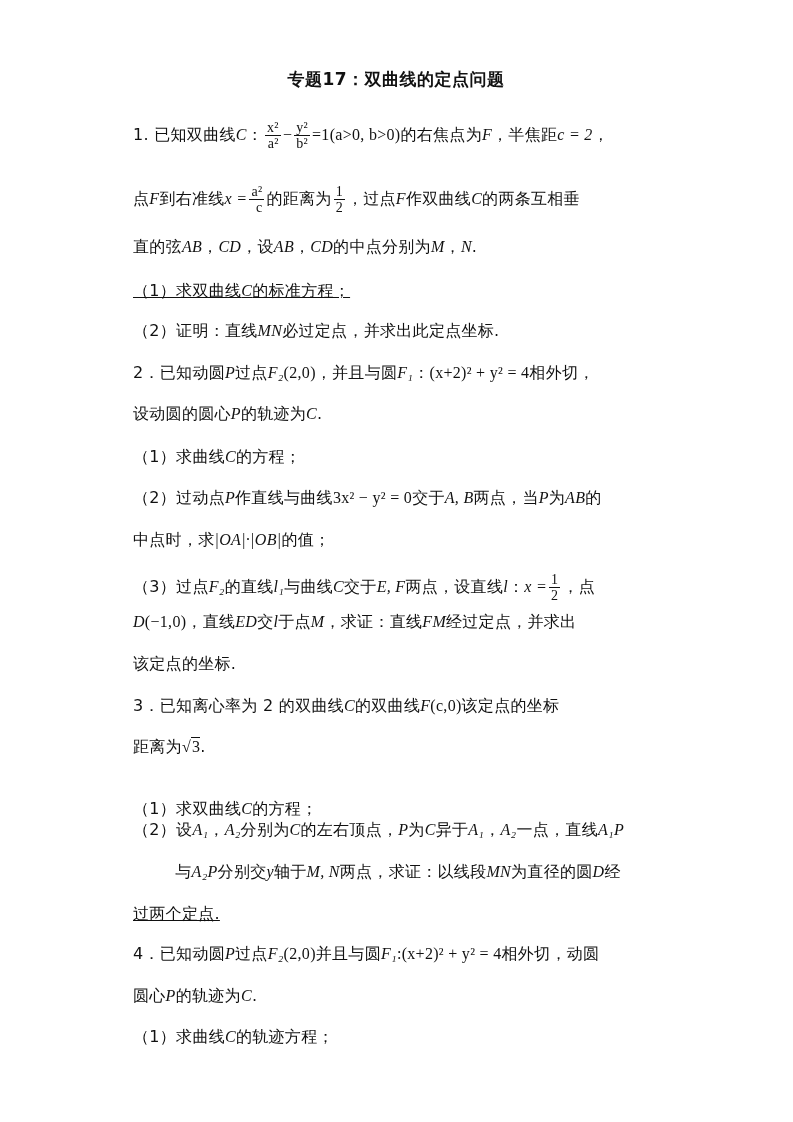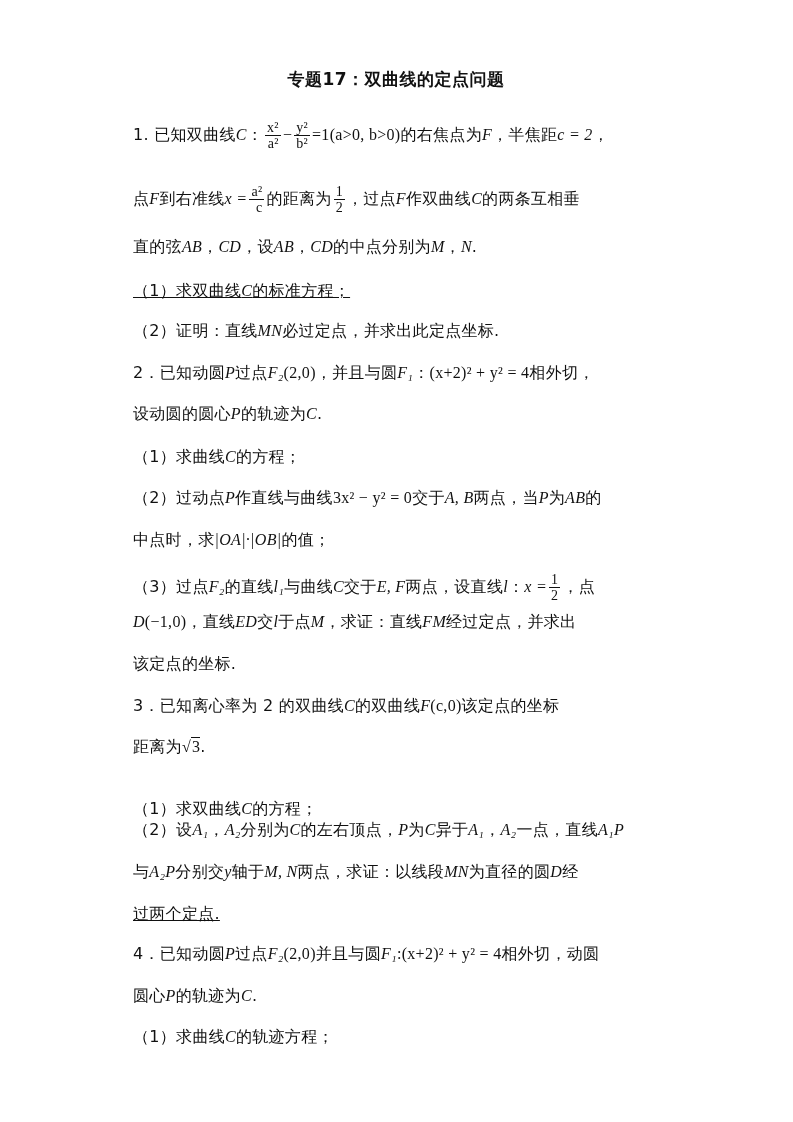--- a/index.html
+++ b/index.html
@@ -34,19 +34,19 @@
       <div class="line" style="top: 447px;"><span class="t">（1）求曲线</span><span class="m">C</span><span class="t">的方程；</span></div>
       <div class="line" style="top: 488px;"><span class="t">（2）过动点</span><span class="m">P</span><span class="t">作直线与曲线</span><span class="mn">3x² − y² = 0</span><span class="t">交于</span><span class="m">A, B</span><span class="t">两点，当</span><span class="m">P</span><span class="t">为</span><span class="m">AB</span><span class="t">的</span></div>
       <div class="line" style="top: 530px;"><span class="t">中点时，求</span><span class="m">|OA|·|OB|</span><span class="t">的值；</span></div>
       <div class="line" style="top: 572px;"><span class="t">（3）过点</span><span class="m">F₂</span><span class="t">的直线</span><span class="m">l₁</span><span class="t">与曲线</span><span class="m">C</span><span class="t">交于</span><span class="m">E, F</span><span class="t">两点，设直线</span><span class="m">l</span><span class="t">：</span><span class="m">x =</span><span class="frac"><span class="num">1</span><span class="den">2</span></span><span class="t">，点</span></div>
       <div class="line" style="top: 612px;"><span class="m">D</span><span class="mn">(−1,0)</span><span class="t">，直线</span><span class="m">ED</span><span class="t">交</span><span class="m">l</span><span class="t">于点</span><span class="m">M</span><span class="t">，求证：直线</span><span class="m">FM</span><span class="t">经过定点，并求出</span></div>
       <div class="line" style="top: 654px;"><span class="t">该定点的坐标.</span></div>
       <div class="line" style="top: 696px;"><span class="t">3．已知离心率为 2 的双曲线</span><span class="m">C</span><span class="t">的双曲线</span><span class="m">F</span><span class="mn">(c,0)</span><span class="t">该定点的坐标</span></div>
       <div class="line" style="top: 737px;"><span class="t">距离为</span><span class="sqrt"><span>√</span><span class="rad">3</span></span><span class="t">.</span></div>
       <div class="line" style="top: 779px; margin-top: 20px;"><span class="t">（1）求双曲线</span><span class="m">C</span><span class="t">的方程；</span></div>
       <div class="line" style="top: 820px;"><span class="t">（2）设</span><span class="m">A₁</span><span class="t">，</span><span class="m">A₂</span><span class="t">分别为</span><span class="m">C</span><span class="t">的左右顶点，</span><span class="m">P</span><span class="t">为</span><span class="m">C</span><span class="t">异于</span><span class="m">A₁</span><span class="t">，</span><span class="m">A₂</span><span class="t">一点，直线</span><span class="m">A₁P</span></div>
-      <div class="line" style="top: 862px;"><span class="t">与</span><span class="m">A₂P</span><span class="t">分别交</span><span class="m">y</span><span class="t">轴于</span><span class="m">M, N</span><span class="t">两点，求证：以线段</span><span class="m">MN</span><span class="t">为直径的圆</span><span class="m">D</span><span class="t">经</span></div>
+      <div class="line" style="top: 862px; text-align: center;"><span class="t">与</span><span class="m">A₂P</span><span class="t">分别交</span><span class="m">y</span><span class="t">轴于</span><span class="m">M, N</span><span class="t">两点，求证：以线段</span><span class="m">MN</span><span class="t">为直径的圆</span><span class="m">D</span><span class="t">经</span></div>
       <div class="line" style="top: 904px; text-decoration: underline;"><span class="t">过两个定点.</span></div>
       <div class="line" style="top: 944px;"><span class="t">4．已知动圆</span><span class="m">P</span><span class="t">过点</span><span class="m">F₂</span><span class="mn">(2,0)</span><span class="t">并且与圆</span><span class="m">F₁</span><span class="mn">:(x+2)² + y² = 4</span><span class="t">相外切，动圆</span></div>
       <div class="line" style="top: 986px;"><span class="t">圆心</span><span class="m">P</span><span class="t">的轨迹为</span><span class="m">C</span><span class="t">.</span></div>
       <div class="line" style="top: 1027px;"><span class="t">（1）求曲线</span><span class="m">C</span><span class="t">的轨迹方程；</span></div>
     </div>
 </div>
 
 </body></html>

